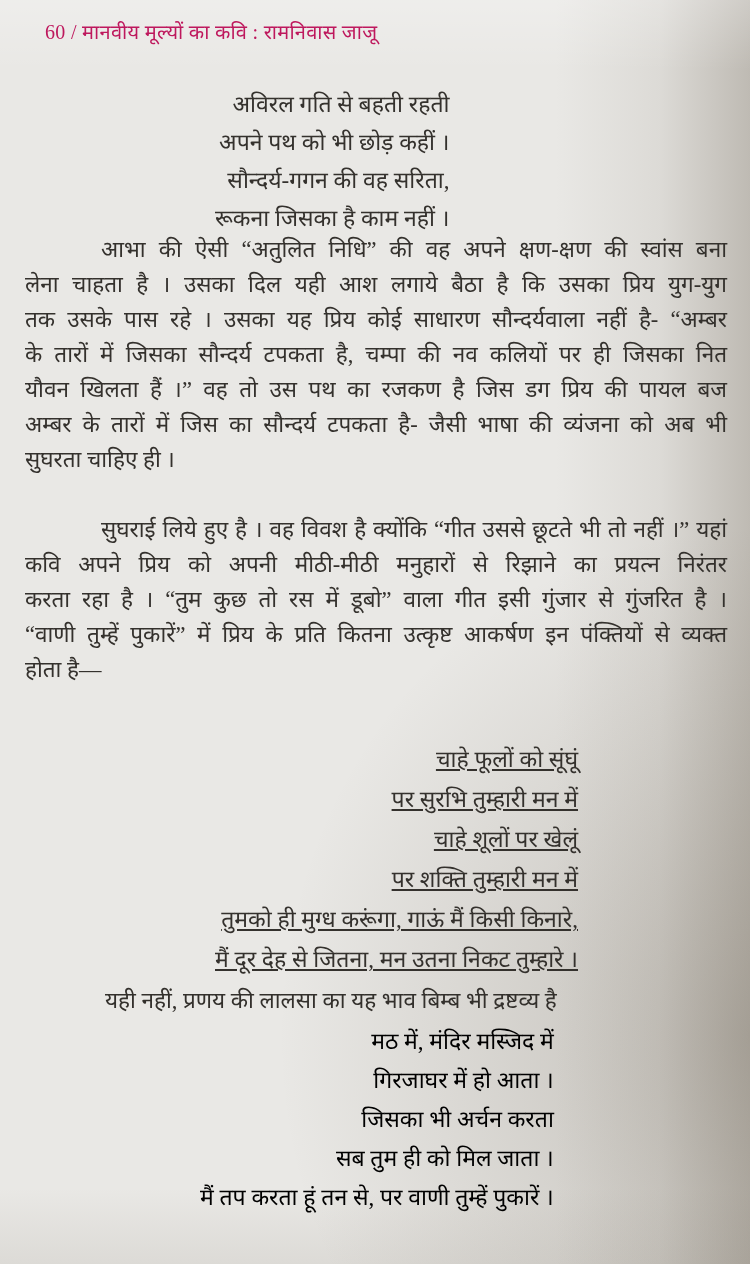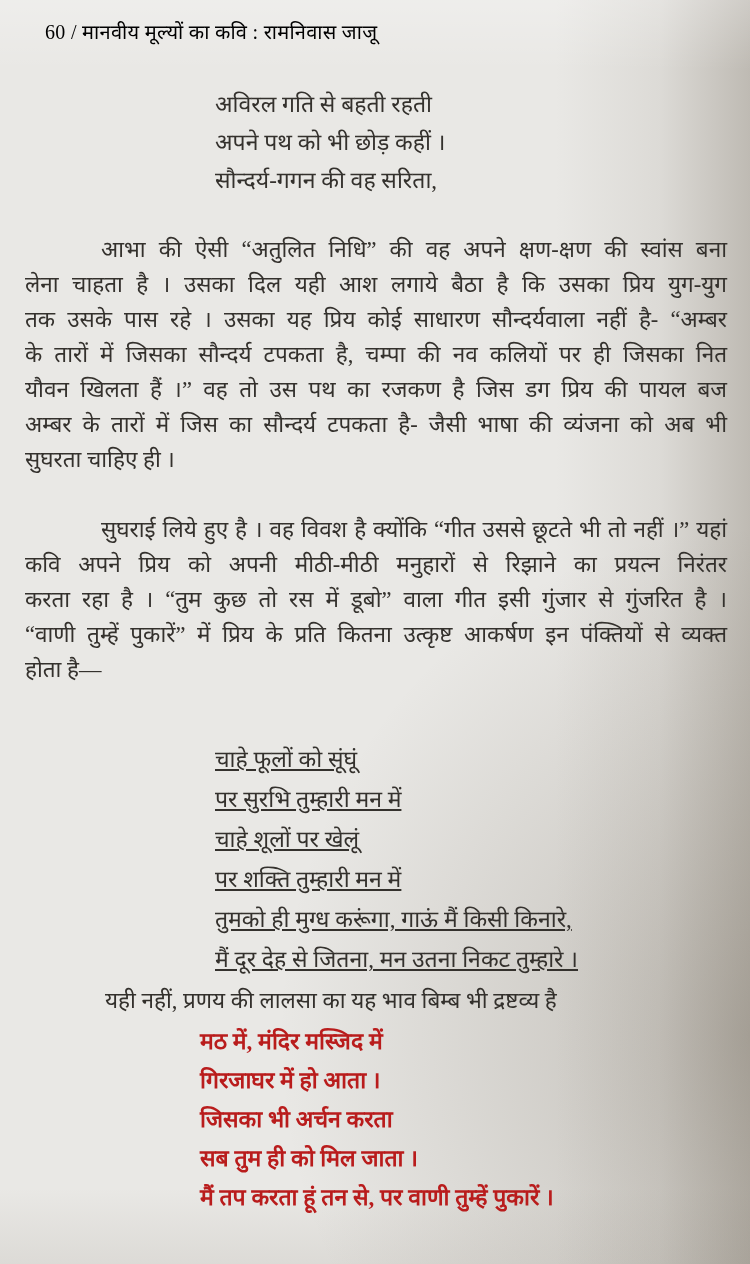--- a/index.html
+++ b/index.html
@@ -10,58 +10,59 @@
     background-color:#e9e8e5;
     background-image:
       linear-gradient(to left, rgba(108,98,83,0.34) 0%, rgba(108,98,83,0.10) 12%, rgba(108,98,83,0) 26%),
       radial-gradient(ellipse 760px 820px at 100% 82%, rgba(100,90,75,0.30), rgba(100,90,75,0) 62%),
       linear-gradient(to top, rgba(108,98,83,0.10), rgba(108,98,83,0) 6%);
     position:relative;
   }
   .abs{position:absolute;}
   .header{
     left:45px;top:18px;
-    font-size:20px;color:#000000;letter-spacing:0.3px;
+    font-size:20px;color:#be185d;letter-spacing:0.3px;
     white-space:nowrap;
   }
   .para{left:25px;width:702px;font-size:22.5px;}
   .para .line{
     line-height:35px;height:35px;white-space:nowrap;
     text-align:justify;text-align-last:justify;
   }
   .para .line:first-child{padding-left:76px;}
   .para .line.short, .para .line:last-child{text-align-last:left;}
   .poem{font-size:23px;}
-  .poem .line{white-space:nowrap;}
+  .poem .line{white-space:nowrap;text-align:right;}
   #poem1{left:215px;top:86px;}
   #poem1 .line{line-height:38px;}
   #para1{top:232px;}
   #para2{top:512px;}
   #poem2{left:215px;top:740px;text-decoration:underline;}
   #poem2 .line{line-height:40px;}
   .bridge{
     left:105px;top:984px;font-size:22.5px;white-space:nowrap;color:#33302c;text-align:right;
   }
-  #poem3{left:200px;top:1022px;font-weight:700;color:#b91c1c;}
+  #poem3{left:200px;top:1022px;font-weight:400;color:#000000;}
   #poem3 .line{line-height:39px;}
   
   .top-light{left:0;top:0;width:750px;height:70px;
     background:linear-gradient(to bottom, rgba(255,255,255,0.25), rgba(255,255,255,0));pointer-events:none;}
 </style>
 </head>
 <body>
 
 <div class="abs top-light"></div>
 
 <div class="abs header">60 / मानवीय मूल्यों का कवि : रामनिवास जाजू</div>
 
 <div id="poem1" class="abs poem">
     <div class="line">अविरल गति से बहती रहती</div>
     <div class="line">अपने पथ को भी छोड़ कहीं ।</div>
     <div class="line">सौन्दर्य-गगन की वह सरिता,</div>
+    <div class="line">रूकना जिसका है काम नहीं ।</div>
   </div>
 
 <div id="para1" class="abs para">
     <div class="line">आभा की ऐसी “अतुलित निधि” की वह अपने क्षण-क्षण की स्वांस बना</div>
     <div class="line">लेना चाहता है । उसका दिल यही आश लगाये बैठा है कि उसका प्रिय युग-युग</div>
     <div class="line">तक उसके पास रहे । उसका यह प्रिय कोई साधारण सौन्दर्यवाला नहीं है- “अम्बर</div>
     <div class="line">के तारों में जिसका सौन्दर्य टपकता है, चम्पा की नव कलियों पर ही जिसका नित</div>
     <div class="line">यौवन खिलता हैं ।” वह तो उस पथ का रजकण है जिस डग प्रिय की पायल बज</div>
     <div class="line">अम्बर के तारों में जिस का सौन्दर्य टपकता है- जैसी भाषा की व्यंजना को अब भी</div>
     <div class="line">सुघरता चाहिए ही ।</div>

